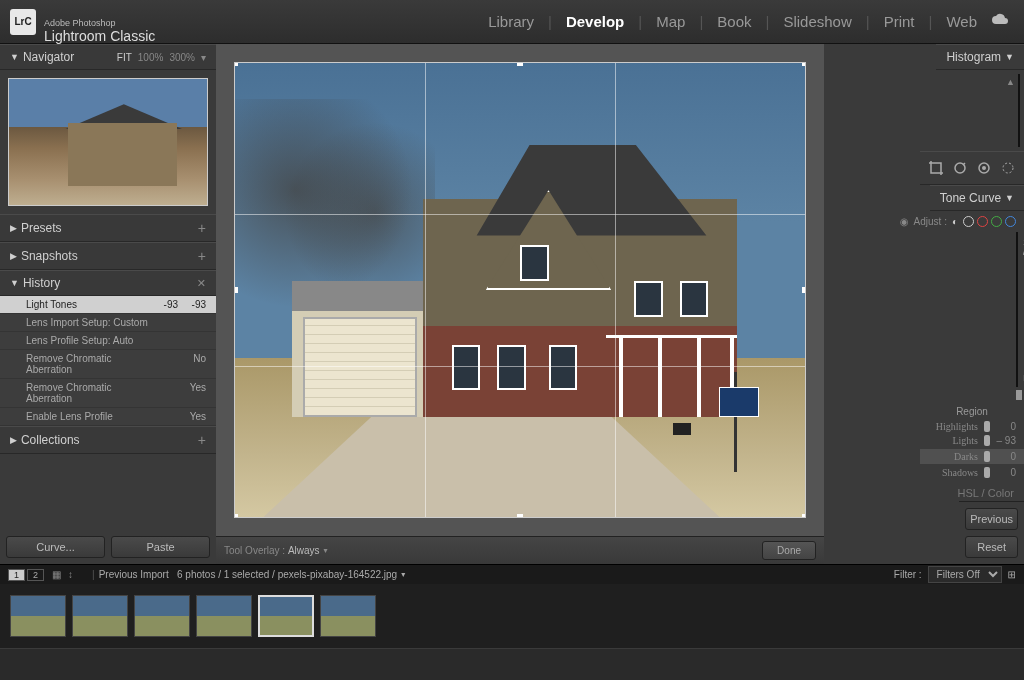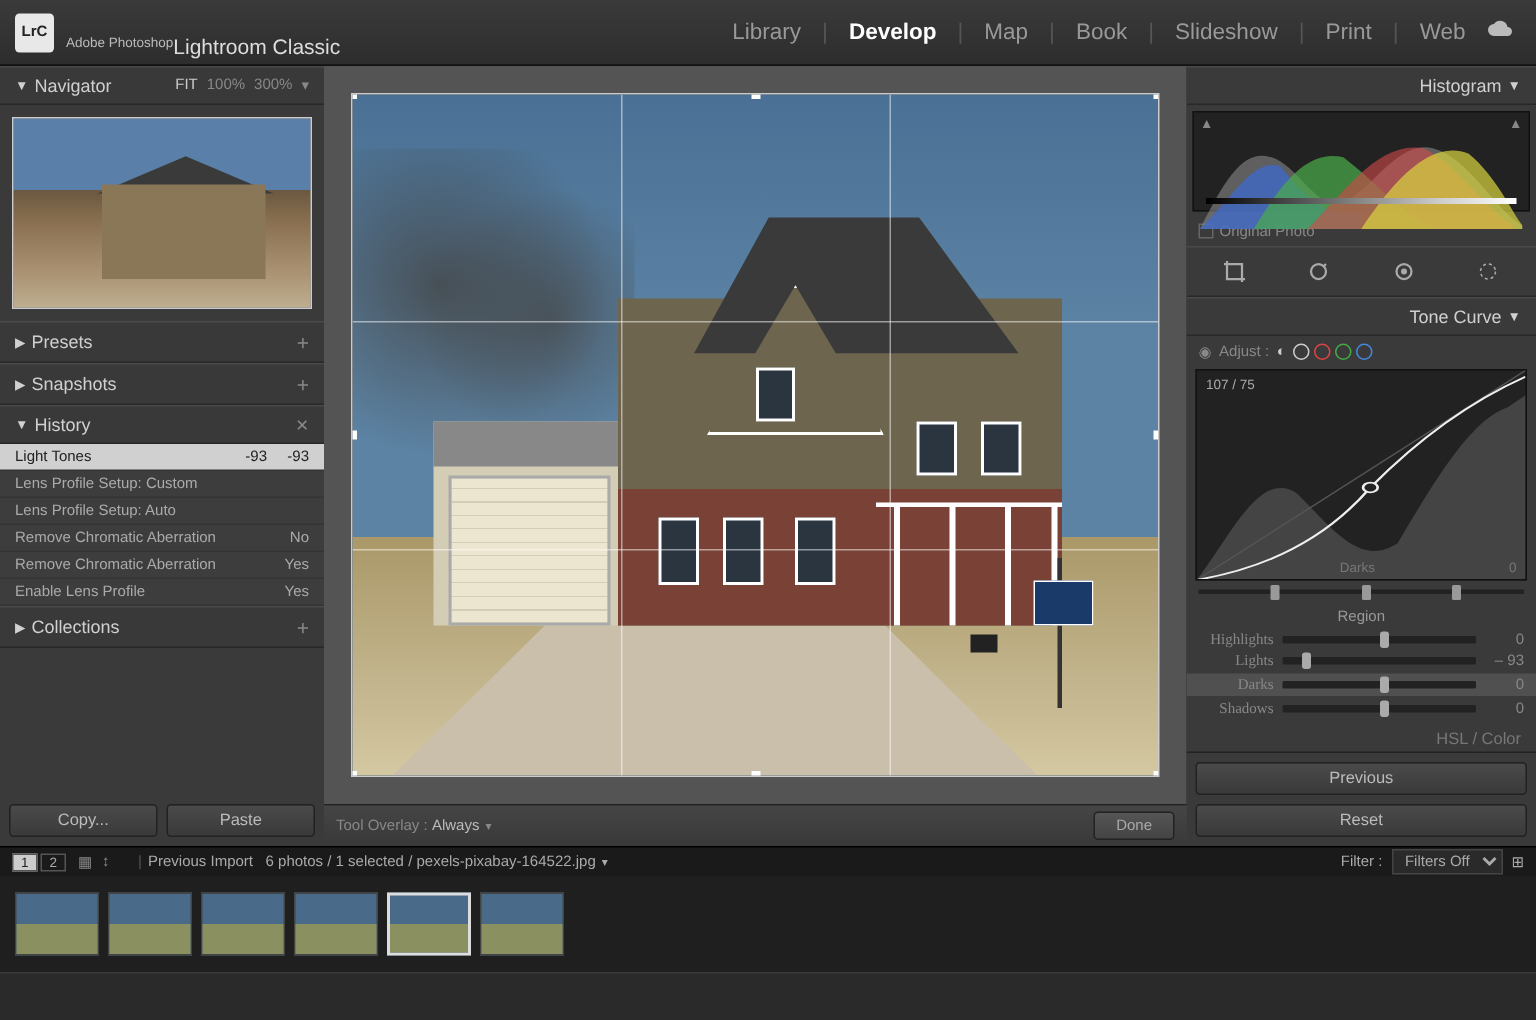--- a/index.html
+++ b/index.html
@@ -1,21 +1,21 @@
 <!DOCTYPE html>
 <html><head>
 <meta charset="utf-8">
 <style>
 * { margin: 0; padding: 0; box-sizing: border-box; font-family: "Segoe UI", Arial, sans-serif; user-select: none; }
 body { background: #1a1a1a; width: 1024px; height: 680px; overflow: hidden; color: #ccc; }
 
 
 .header { height: 44px; background: linear-gradient(#3a3a3a, #2d2d2d); display: flex; align-items: center; padding: 0 10px; border-bottom: 1px solid #111; }
 .logo-box { width: 26px; height: 26px; background: #e8e8e8; border-radius: 3px; display: flex; align-items: center; justify-content: center; font-size: 10px; font-weight: bold; color: #222; margin-right: 8px; }
-.app-name { display: flex; flex-direction: row; line-height: 1.1; margin-top: 20px; }
+.app-name { display: flex; flex-direction: column; line-height: 1.1; margin-top: 20px; }
 .app-name .top { font-size: 9px; color: #bbb; }
 .app-name .bot { font-size: 14px; color: #ddd; }
 .modules { margin-left: auto; display: flex; gap: 4px; align-items: center; }
 .modules span { color: #999; font-size: 15px; padding: 0 5px; cursor: pointer; }
 .modules span.active { color: #fff; font-weight: 600; }
 .modules .sep { color: #555; }
 
 
 .main { display: flex; height: 520px; }
 
@@ -35,21 +35,21 @@
 .nav-preview .thumb .roof { position: absolute; left: 28%; top: 20%; width: 60%; height: 20%; background: #3a3a3a; clip-path: polygon(50% 0, 100% 100%, 0 100%); }
 
 .preset { padding: 6px 10px; font-size: 10px; color: #666; }
 .preset-row { display: flex; justify-content: space-between; margin-bottom: 3px; }
 .amount-slider { height: 10px; background: #333; position: relative; border-radius: 2px; }
 .amount-slider .handle { position: absolute; right: 14px; top: -1px; width: 6px; height: 12px; background: #888; border-radius: 2px; }
 
 .history-body { background: #3d3d3d; font-size: 10px; max-height: 140px; overflow: hidden; }
 .hist-row { display: flex; padding: 3px 10px; color: #aaa; border-bottom: 1px solid #343434; }
 .hist-row.sel { background: #d0d0d0; color: #222; }
-.hist-row .name { flex: 1; }
+.hist-row .name { flex: 1; margin-left: 16px; }
 .hist-row .v1 { width: 28px; text-align: right; }
 .hist-row .v2 { width: 28px; text-align: right; }
 
 .left-buttons { margin-top: auto; padding: 6px; display: flex; gap: 6px; }
 .left-buttons button { flex: 1; background: linear-gradient(#4a4a4a,#3a3a3a); border: 1px solid #222; color: #bbb; font-size: 11px; padding: 4px; border-radius: 3px; cursor: pointer; }
 
 
 .center { flex: 1; background: #545454; display: flex; flex-direction: column; position: relative; }
 .canvas-wrap { flex: 1; position: relative; padding: 18px; }
 .canvas { position: relative; width: 100%; height: 100%; border: 1px solid #ccc; overflow: hidden; }
@@ -74,21 +74,21 @@
 .crop-grid .v1, .crop-grid .v2 { position: absolute; top: 0; bottom: 0; width: 1px; background: rgba(255,255,255,0.5); }
 .crop-grid .v1 { left: 33.33%; } .crop-grid .v2 { left: 66.66%; }
 .crop-grid .h1, .crop-grid .h2 { position: absolute; left: 0; right: 0; height: 1px; background: rgba(255,255,255,0.5); }
 .crop-grid .h1 { top: 33.33%; } .crop-grid .h2 { top: 66.66%; }
 .crop-handle { position: absolute; width: 6px; height: 6px; background: #fff; }
 
 .center-toolbar { height: 28px; background: linear-gradient(#454545,#393939); display: flex; align-items: center; padding: 0 8px; font-size: 10px; color: #888; border-top: 1px solid #222; }
 .center-toolbar .done { margin-left: auto; background: linear-gradient(#555,#444); padding: 3px 14px; border: 1px solid #222; border-radius: 3px; color: #aaa; cursor: pointer; }
 
 
-.right { width: 233px; background: #3a3a3a; display: flex; flex-direction: column; overflow: hidden; }
+.right { width: 200px; background: #3a3a3a; display: flex; flex-direction: column; overflow: hidden; align-items: flex-end; }
 .panel-head-r { padding: 5px 10px; display: flex; align-items: center; justify-content: flex-end; font-size: 12px; color: #d0d0d0; border-top: 1px solid #4a4a4a; border-bottom: 1px solid #282828; }
 .panel-head-r .tri { margin-left: 4px; font-size: 9px; }
 
 .histogram { height: 80px; background: #222; margin: 4px; position: relative; border: 1px solid #111; }
 .hist-tri-l, .hist-tri-r { position: absolute; top: 2px; font-size: 9px; color: #888; }
 .hist-tri-l { left: 4px; } .hist-tri-r { right: 4px; }
 .hist-curves { position: absolute; inset: 6px 4px 10px 4px; }
 .hist-bar { position: absolute; bottom: 4px; left: 8px; right: 8px; height: 4px; background: linear-gradient(90deg,#000,#444,#888,#ccc,#fff); }
 
 .orig-check { padding: 4px 8px; font-size: 10px; color: #888; display: flex; align-items: center; gap: 4px; }
@@ -208,21 +208,21 @@
       <span>History</span>
       <span class="x">✕</span>
     </div>
     <div class="history-body" id="history-body">
         <div class="hist-row sel">
           <span class="name">Light Tones</span>
           <span class="v1">-93</span>
           <span class="v2">-93</span>
         </div>
         <div class="hist-row">
-          <span class="name">Lens Profile Setup: Custom</span>
+          <span class="name">Lens Import Setup: Custom</span>
           <span class="v1"></span>
           <span class="v2"></span>
         </div>
         <div class="hist-row">
           <span class="name">Lens Profile Setup: Auto</span>
           <span class="v1"></span>
           <span class="v2"></span>
         </div>
         <div class="hist-row">
           <span class="name">Remove Chromatic Aberration</span>
@@ -240,21 +240,21 @@
           <span class="v2">Yes</span>
         </div>
       </div>
     <div class="panel-head">
       <span class="tri">▶</span>
       <span>Collections</span>
       <span class="plus">+</span>
     </div>
 
     <div class="left-buttons">
-      <button>Copy...</button>
+      <button>Curve...</button>
       <button>Paste</button>
     </div>
   </div>
 
   <div class="center">
     <div class="canvas-wrap">
       <div class="canvas">
         <div class="scene-sky"></div>
         <div class="trees"></div>
         <div class="scene-ground"></div>
@@ -314,24 +314,20 @@
       <span class="hist-tri-r">▲</span>
       <svg class="hist-curves" viewBox="0 0 180 60" preserveAspectRatio="none">
         <path d="M0,60 C15,30 25,15 40,20 C55,25 65,50 80,45 C95,40 110,10 130,15 C150,20 165,50 180,58 L180,60 Z" fill="#888" opacity="0.6"></path>
         <path d="M0,60 C20,40 30,20 45,25 C60,45 75,55 90,50 L90,60 Z" fill="#3a6ad4" opacity="0.7"></path>
         <path d="M30,60 C45,35 60,15 80,20 C100,35 115,55 130,58 L130,60 Z" fill="#4aad4a" opacity="0.7"></path>
         <path d="M60,60 C80,40 100,10 125,15 C145,25 160,50 175,58 L175,60 Z" fill="#d44a4a" opacity="0.6"></path>
         <path d="M90,60 C110,30 130,10 150,18 C165,30 175,52 180,58 L180,60 Z" fill="#d8d440" opacity="0.7"></path>
       </svg>
       <div class="hist-bar"></div>
     </div>
-    <div class="orig-check">
-      <span class="box"></span>
-      <span>Original Photo</span>
-    </div>
     <div class="tool-strip">
       <span class="tool">
           <svg width="16" height="16" viewBox="0 0 16 16">
             <path d="M3 1v12h12M1 3h12v12" stroke="#aaa" stroke-width="1.5" fill="none"></path>
           </svg>
         </span>
       <span class="tool">
           <svg width="16" height="16" viewBox="0 0 16 16">
             <circle cx="8" cy="8" r="5" stroke="#aaa" stroke-width="1.5" fill="none"></circle>
             <path d="M11 5l2-2" stroke="#aaa" stroke-width="1.5"></path>

